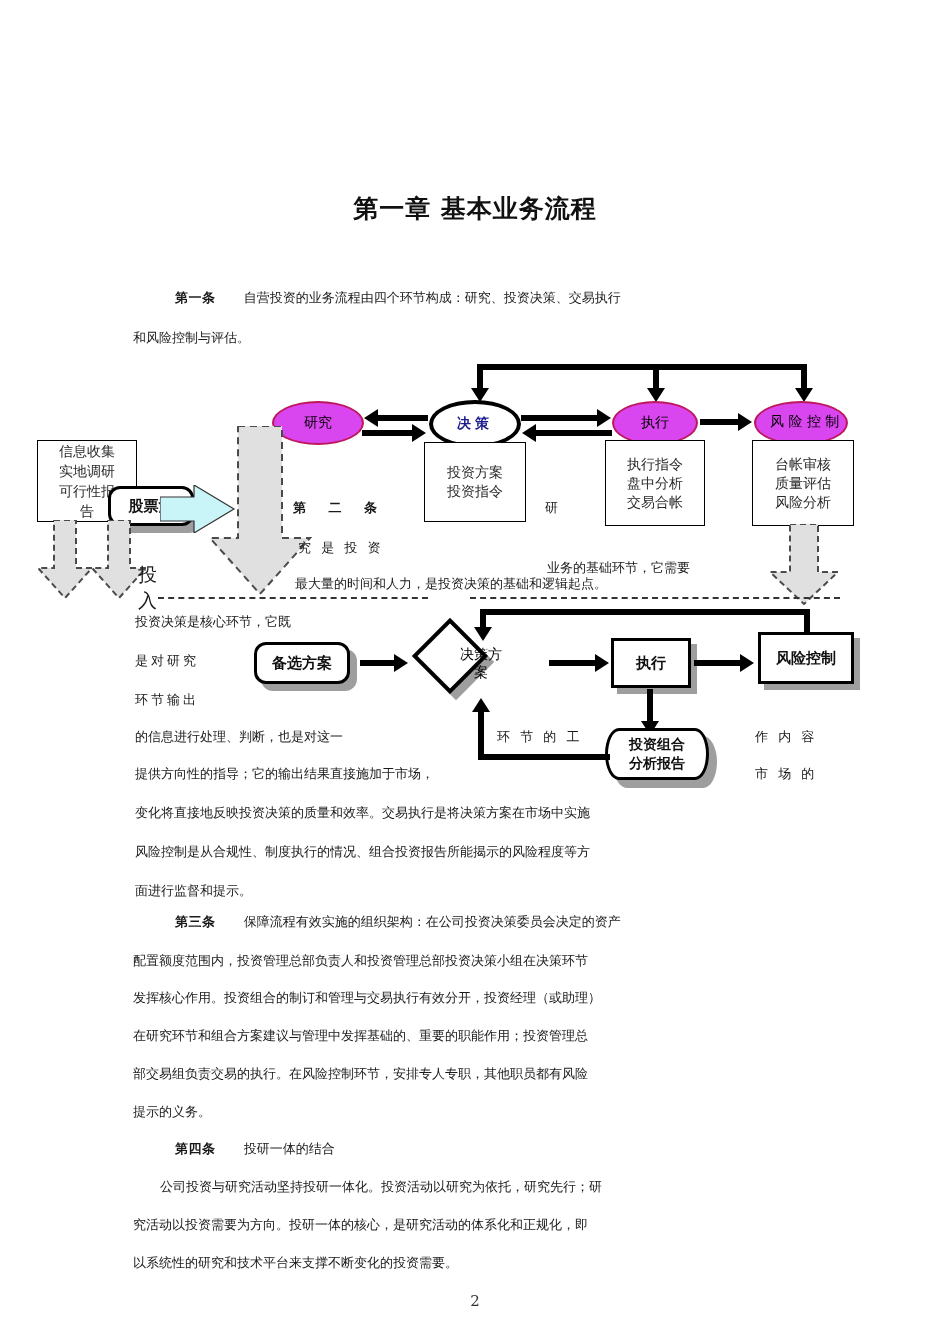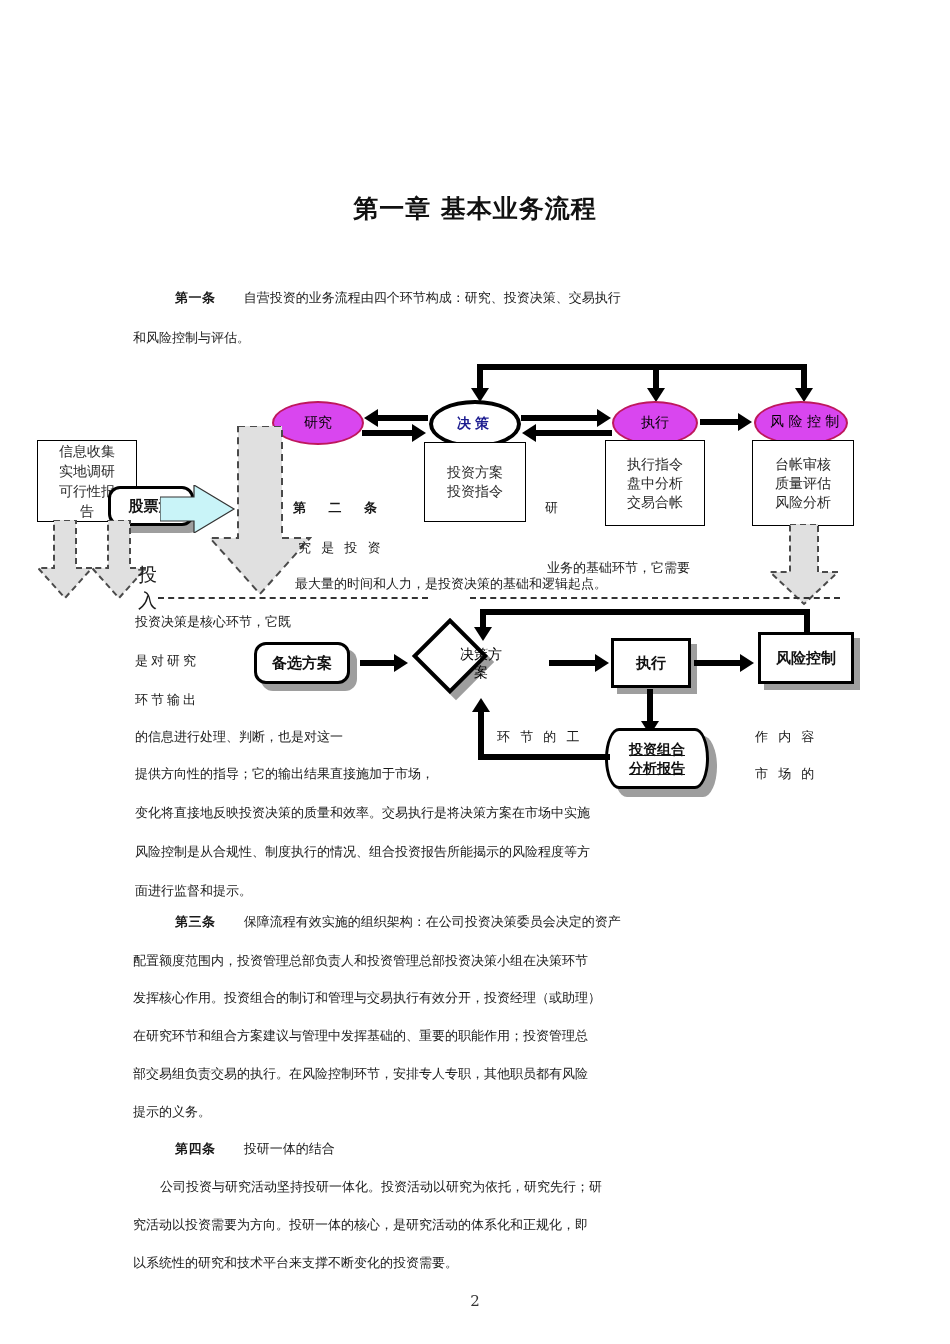--- a/index.html
+++ b/index.html
@@ -365,21 +365,21 @@
     <div class="bar-h" style="left:694px; top:616px; width:48px;"></div>
     <div class="arrow-right" style="left:740px; top:610px;"></div>
 
     <div class="boxsh" style="left:758px; top:588px; width:96px; height:52px;">
       <span>风险控制</span>
     </div>
 
     <div class="bar-v" style="left:647px; top:645px; height:36px;"></div>
     <div class="arrow-down" style="left:641px; top:677px;"></div>
 
-    <div class="boxsh tube" style="left:605px; top:684px; width:104px; height:61px;text-decoration:underline;">
+    <div class="boxsh tube" style="left:605px; top:684px; width:104px; height:52px;">
       <span>投资组合
 分析报告</span>
     </div>
 
     <div class="bar-h" style="left:478px; top:710px; width:132px;"></div>
     <div class="bar-v" style="left:478px; top:668px; height:46px;"></div>
     <div class="arrow-up" style="left:472px; top:654px;"></div>
   </div>
 
   <div class="para" style="left:175px; top:858px;">

